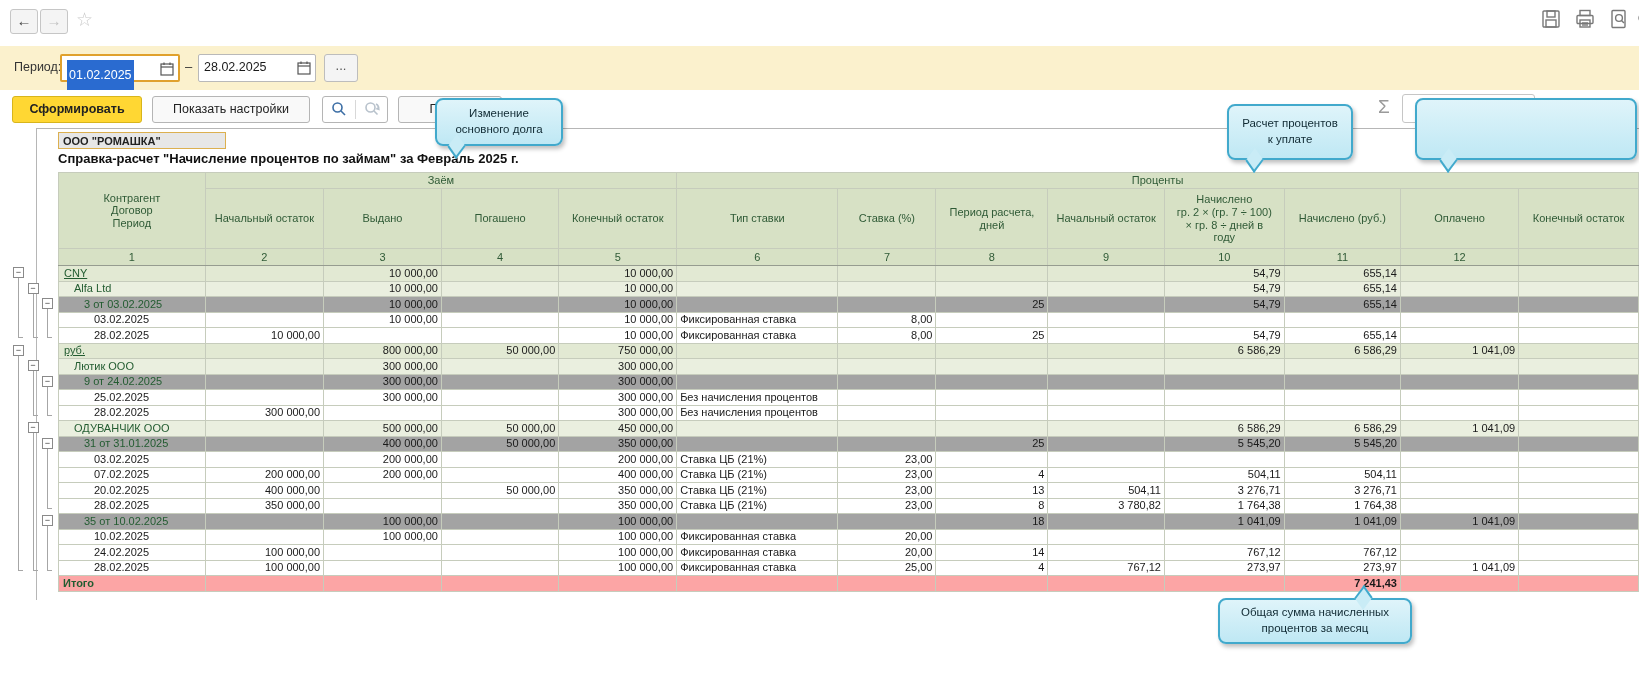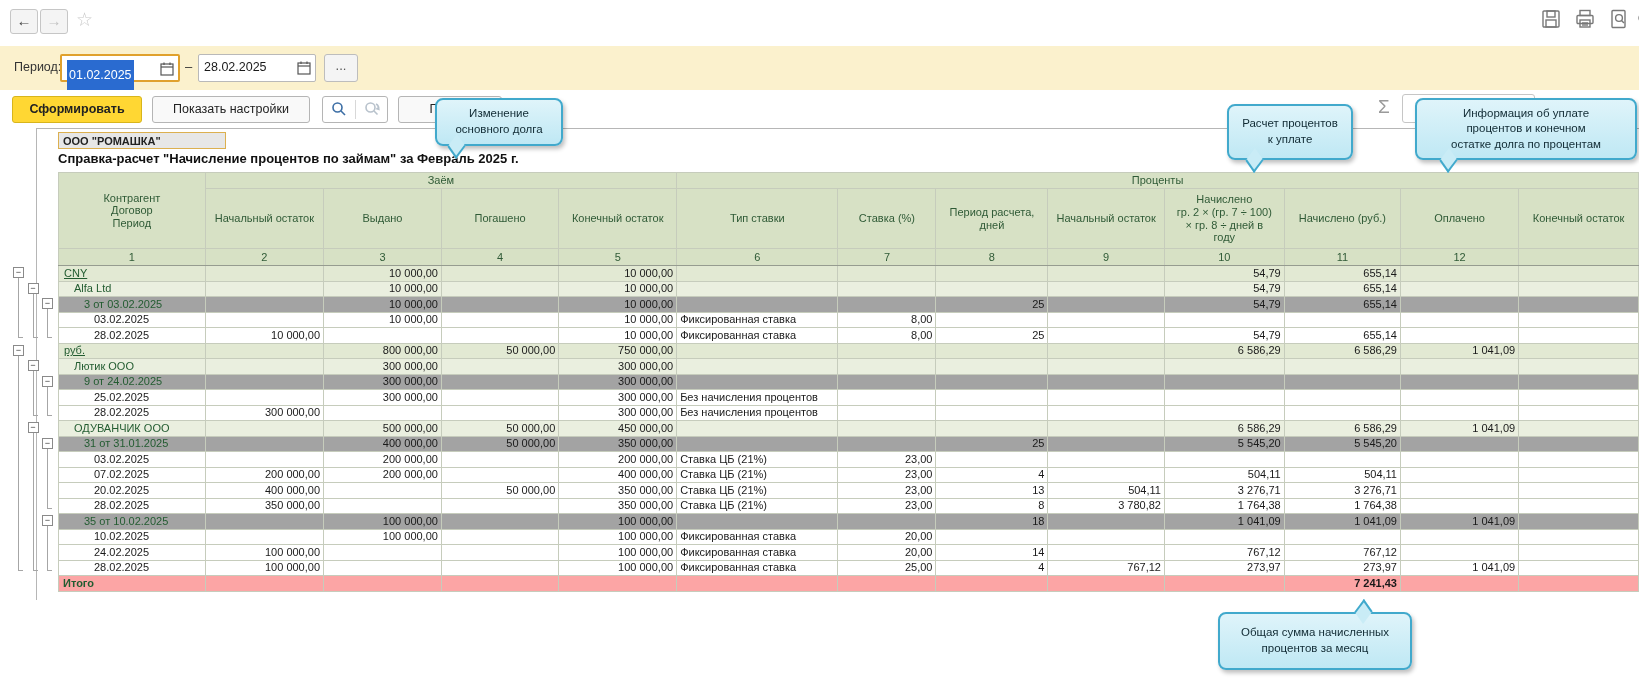--- a/index.html
+++ b/index.html
@@ -599,23 +599,20 @@
     <span class="inner">Изменение
 основного долга</span>
   </div>
   <div class="callout" style="left:1227px;top:104px;width:126px;height:56px">
     <div class="tail down" style="left:18px;bottom:-10px"></div>
     <span class="inner">Расчет процентов
 к уплате</span>
   </div>
   <div class="callout" style="left:1415px;top:98px;width:222px;height:62px">
     <div class="tail down" style="left:24px;bottom:-10px"></div>
-    <span class="inner">Информация об уплате
-процентов и конечном
-остатке долга по процентам</span>
   </div>
-  <div class="callout" style="left:1218px;top:612px;width:194px;height:58px">
+  <div class="callout" style="left:1218px;top:598px;width:194px;height:46px">
     <div class="tail up" style="left:136px;top:-10px"></div>
     <span class="inner">Общая сумма начисленных
 процентов за месяц</span>
   </div>
 
 </div>
 
 </body></html>

